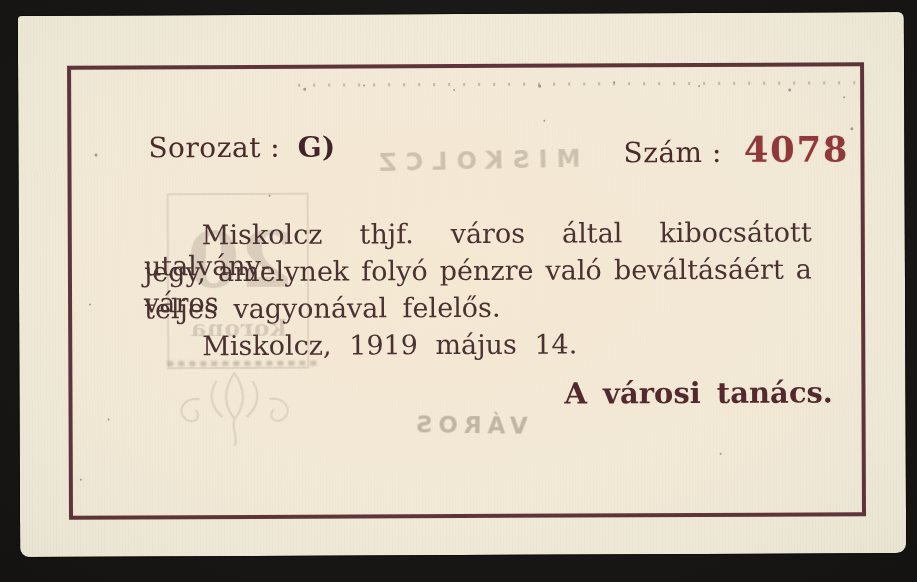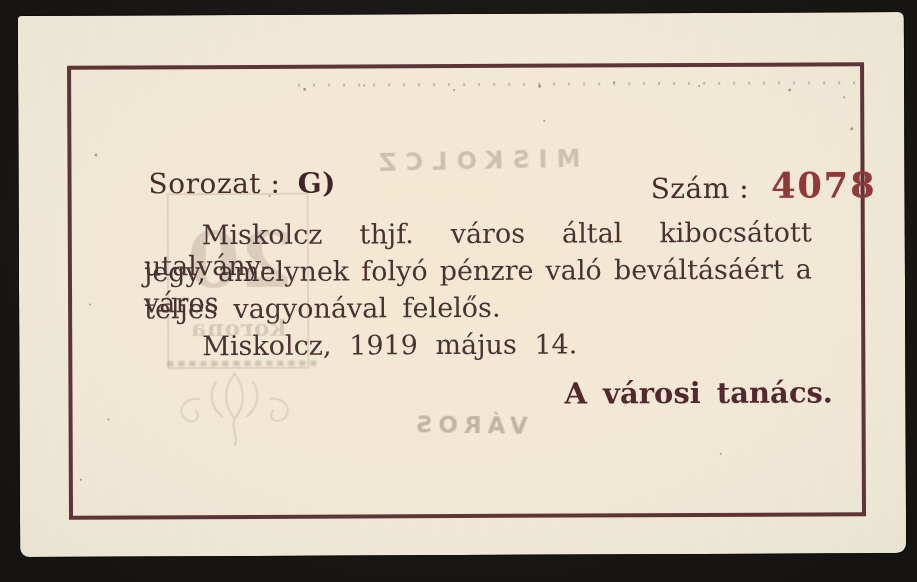--- a/index.html
+++ b/index.html
@@ -34,25 +34,24 @@
     background: radial-gradient(ellipse at 45% 45%, rgba(246,231,209,0.75) 0%, rgba(243,230,210,0.35) 70%, rgba(240,229,211,0) 100%);
   }
   
   .series, .number {
     position: absolute;
     top: 116px;
     font-size: 28px;
     color: #4a2b2b;
     letter-spacing: 0.5px;
     white-space: nowrap;
-    margin-top: 36px;
   }
   .series { left: 130px; }
   .series .val { font-weight: bold; color: #43222a; margin-left: 8px; }
-  .number { left: 632px; display: flex; align-items: baseline; }
+  .number { left: 605px; display: flex; align-items: baseline; }
   .number .val {
     font-weight: bold;
     font-size: 35px;
     color: #90393a;
     margin-left: 22px;
     letter-spacing: 2px;
     text-shadow: 0 0 1px rgba(144,57,58,0.4);
   }
   
   .body-line, .date-line {

